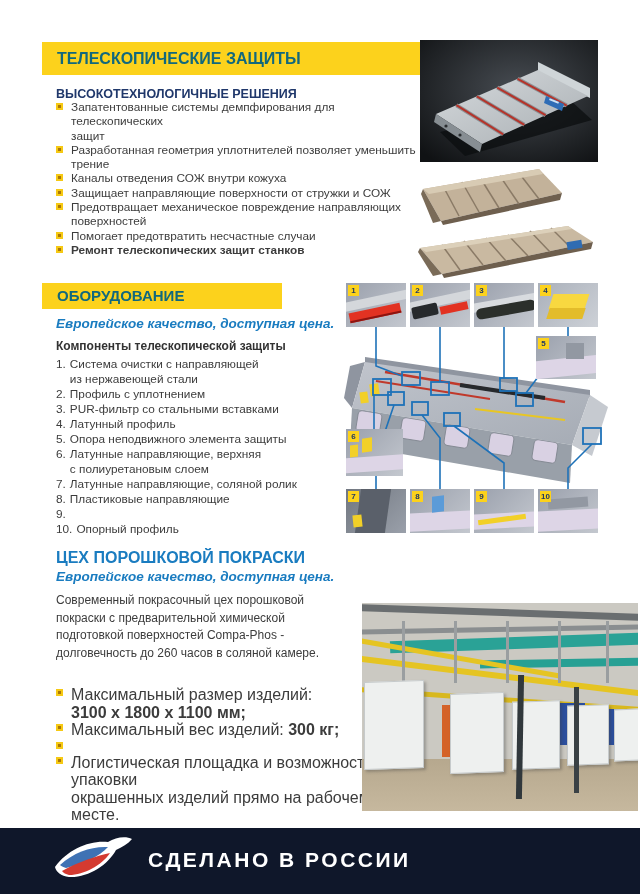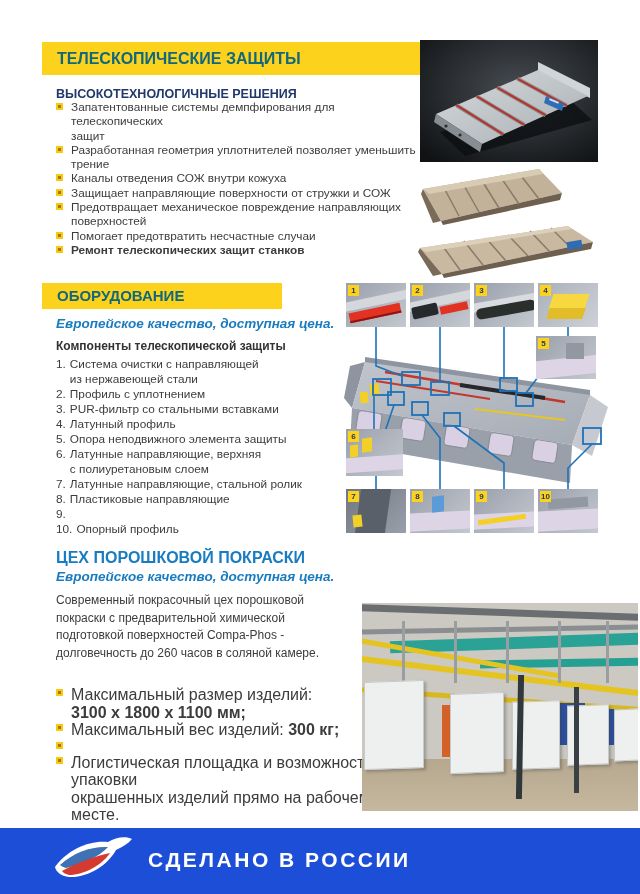--- a/index.html
+++ b/index.html
@@ -89,21 +89,21 @@
   .fp-rail3{top:52px;left:-12px;width:210px;height:5px;background:#e5c422;transform:rotate(10deg);}
   .fp-strut{top:18px;width:3px;height:62px;background:#9a9ea0;}
   .fp-door{left:80px;top:102px;width:22px;height:52px;background:#d46228;}
   .fp-blue1{left:185px;top:100px;width:38px;height:42px;background:#2c4f9e;}
   .fp-blue2{left:235px;top:106px;width:30px;height:36px;background:#2c4f9e;}
   .fp-floor{left:0;bottom:0;width:276px;height:52px;background:linear-gradient(#b6a88e,#c6b89e);}
   .fp-panel{background:#eef0ef;border:1px solid #c6cacb;transform:skewY(-2deg);box-shadow:2px 2px 3px rgba(60,60,60,.35);}
   .fp-post{background:#31383c;}
 
   
-  .footer{left:0;top:828px;width:640px;height:66px;background:#1d4ed8;}
+  .footer{left:0;top:828px;width:640px;height:66px;background:#0f172a;}
   .footer .slogan{position:absolute;left:148px;top:20px;color:#fff;font-size:21px;font-weight:bold;letter-spacing:2.5px;}
   .footer svg{position:absolute;left:52px;top:7px;}
 </style>
 </head>
 <body>
 
 <div class="page">
 
   <div class="abs ybar ybar1">
     <span>ТЕЛЕСКОПИЧЕСКИЕ ЗАЩИТЫ</span>
@@ -211,21 +211,21 @@
         <span class="c-num">5.</span>
         <span class="c-text">Опора неподвижного элемента  защиты</span>
       </div>
     <div class="c-row">
         <span class="c-num">6.</span>
         <span class="c-text">Латунные направляющие, верхняя
 с полиуретановым слоем</span>
       </div>
     <div class="c-row">
         <span class="c-num">7.</span>
-        <span class="c-text">Латунные направляющие, стальной ролик</span>
+        <span class="c-text">Латунные направляющие, соляной ролик</span>
       </div>
     <div class="c-row">
         <span class="c-num">8.</span>
         <span class="c-text">Пластиковые направляющие</span>
       </div>
     <div class="c-row">
         <span class="c-num">9.</span>
       </div>
     <div class="c-row">
         <span class="c-num">10.</span>

